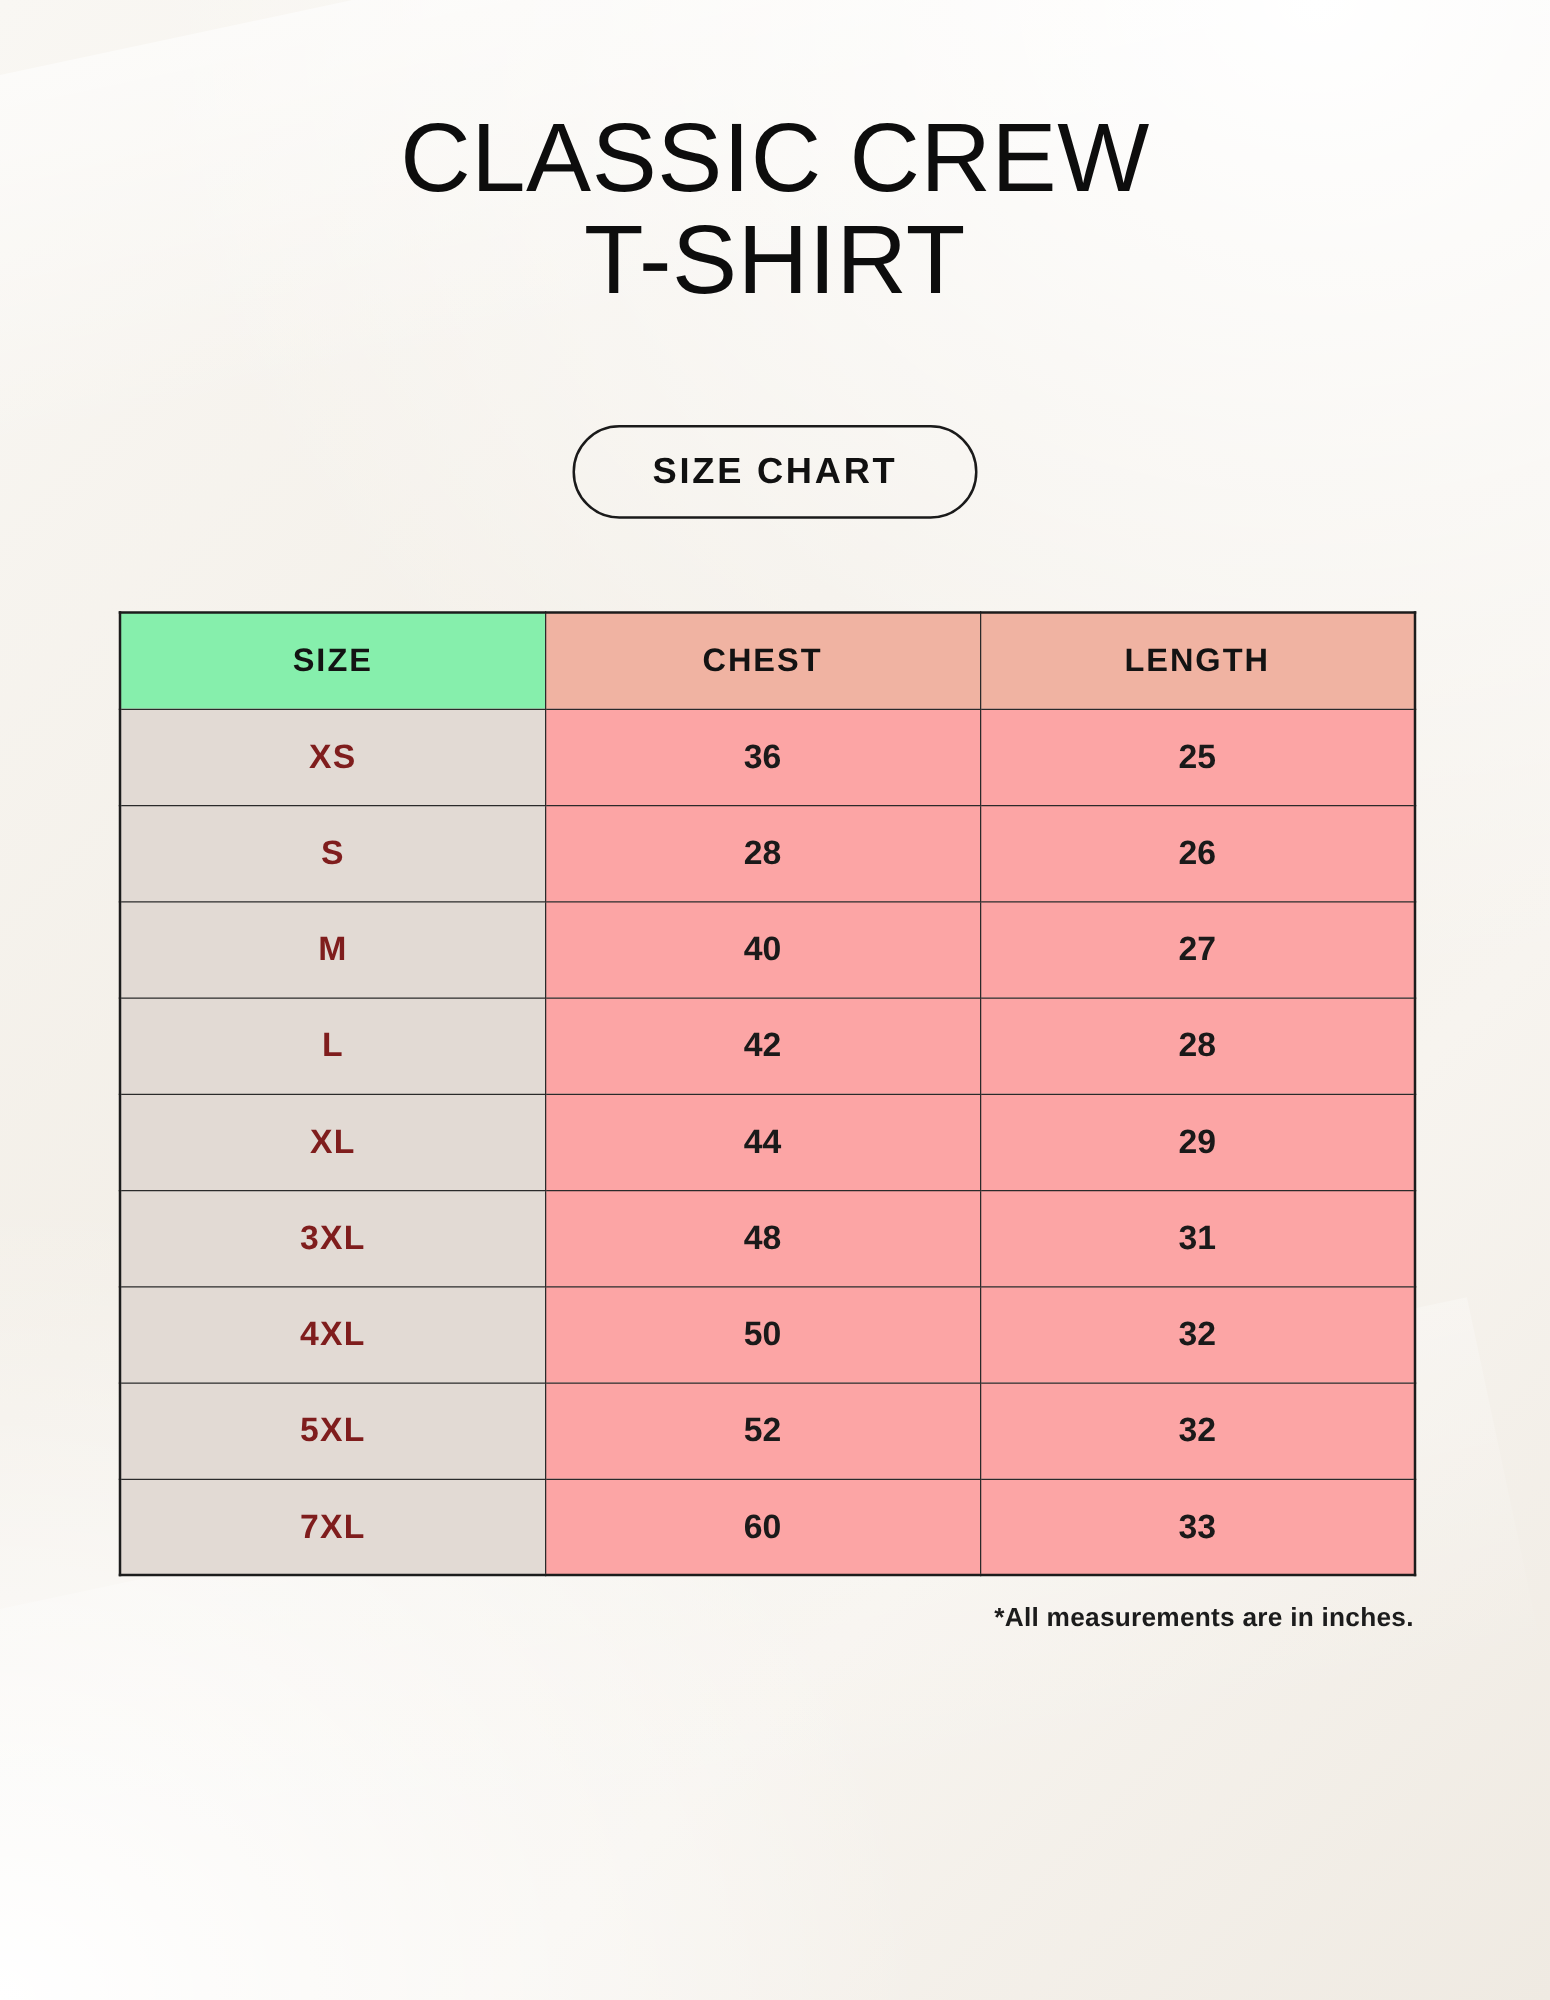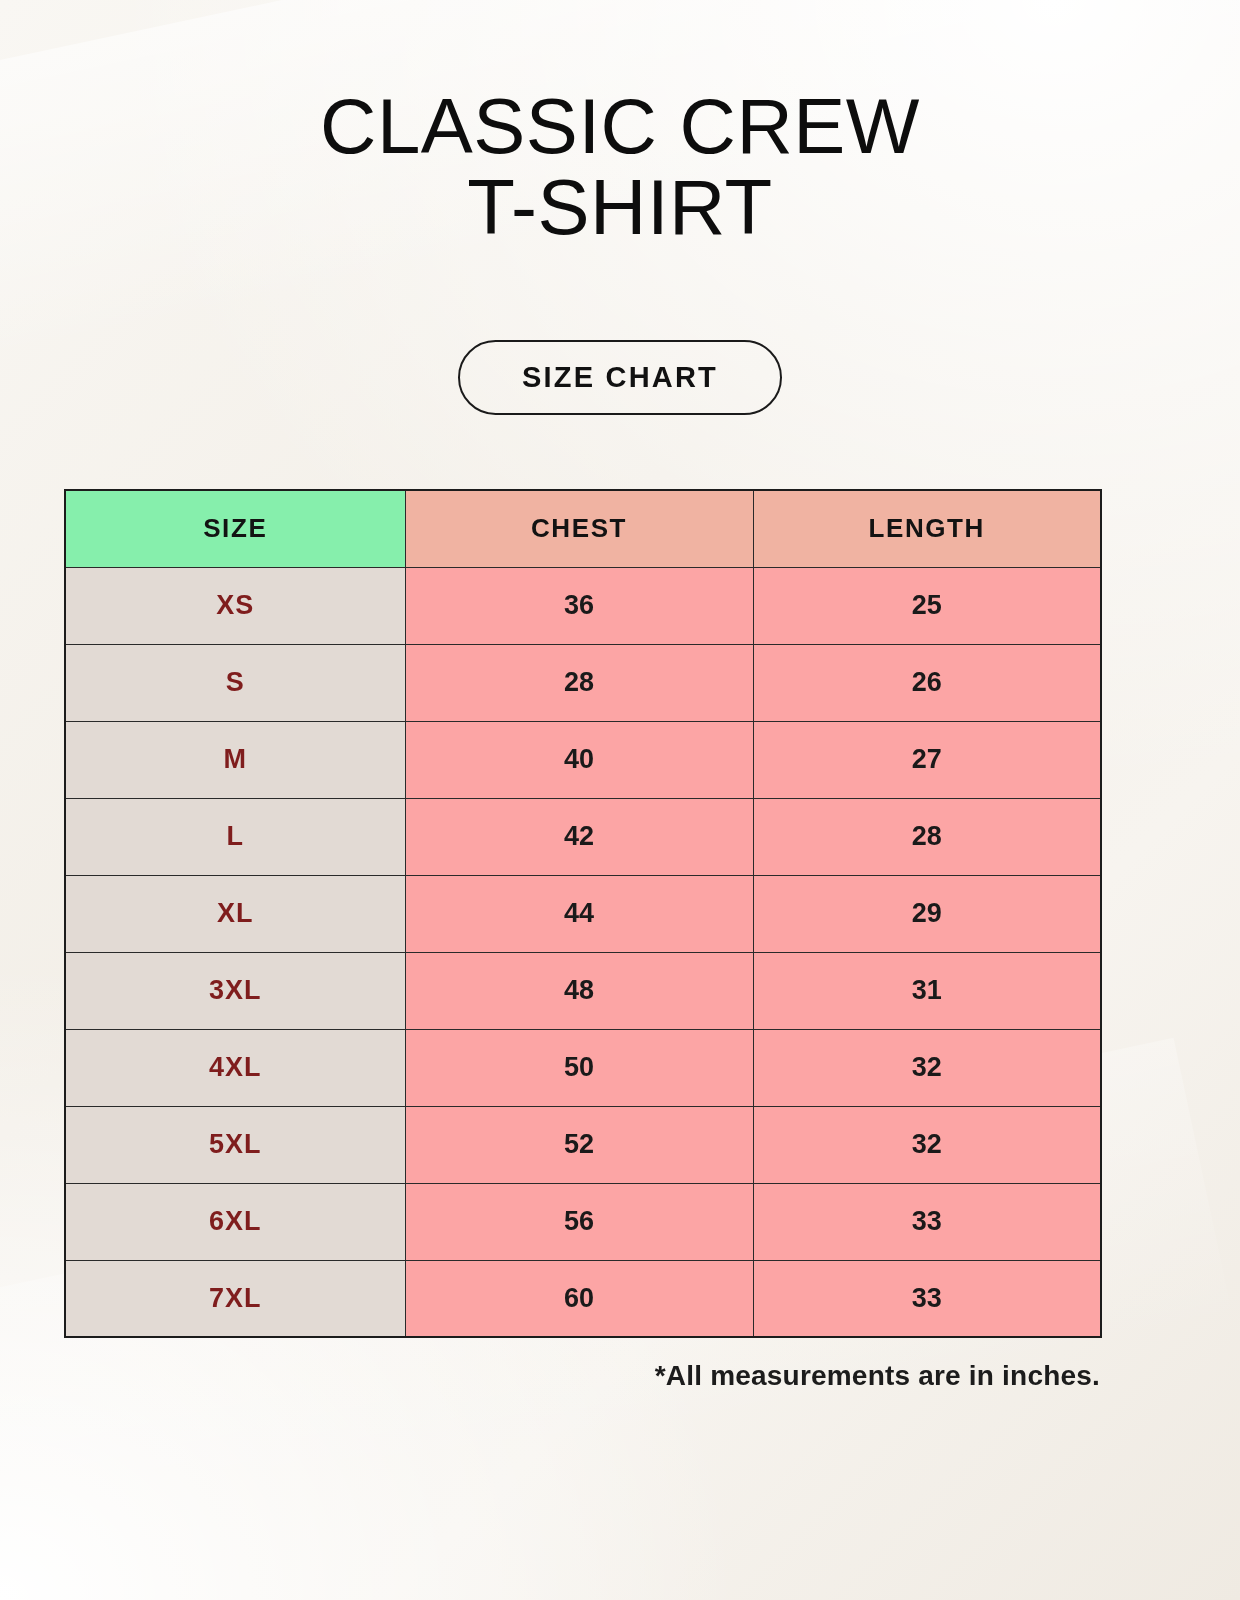--- a/index.html
+++ b/index.html
@@ -35,21 +35,21 @@
     pointer-events: none;
   }
   .bg-streak.s1 { top: -60px; left: -120px; }
   .bg-streak.s2 { top: 1180px; left: -180px; opacity: .5; }
 
   .page {
     position: relative;
     width: 1240px;
     height: 1600px;
     box-sizing: border-box;
-    padding: 0 64px;
+    padding: 0 95px;
   }
 
   .title {
     margin: 0;
     padding-top: 86px;
     text-align: center;
     font-size: 78px;
     line-height: 1.04;
     font-weight: 400;
     letter-spacing: 0.5px;
@@ -116,21 +116,21 @@
     background: #fca5a5;
     font-size: 27px;
     font-weight: 700;
     color: #1a1a1a;
   }
 
   .footnote {
     width: 1036px;
     text-align: right;
     margin-top: 22px;
-    font-size: 28px;
+    font-size: 21px;
     font-weight: 700;
     color: #1c1c1c;
     letter-spacing: 0.2px;
   }
 </style>
 </head>
 <body>
 
 <div class="bg-wash"></div>
 <div class="bg-streak s1"></div>
@@ -196,25 +196,20 @@
           <td class="cell-size">4XL</td>
           <td class="cell-val">50</td>
           <td class="cell-val">32</td>
         </tr>
         <tr>
           <td class="cell-size">5XL</td>
           <td class="cell-val">52</td>
           <td class="cell-val">32</td>
         </tr>
         <tr>
-          <td class="cell-size">6XL</td>
-          <td class="cell-val">56</td>
-          <td class="cell-val">33</td>
-        </tr>
-        <tr>
           <td class="cell-size">7XL</td>
           <td class="cell-val">60</td>
           <td class="cell-val">33</td>
         </tr>
       </tbody>
     </table>
 
     <div class="footnote">*All measurements are in inches.</div>
   </div>
 

